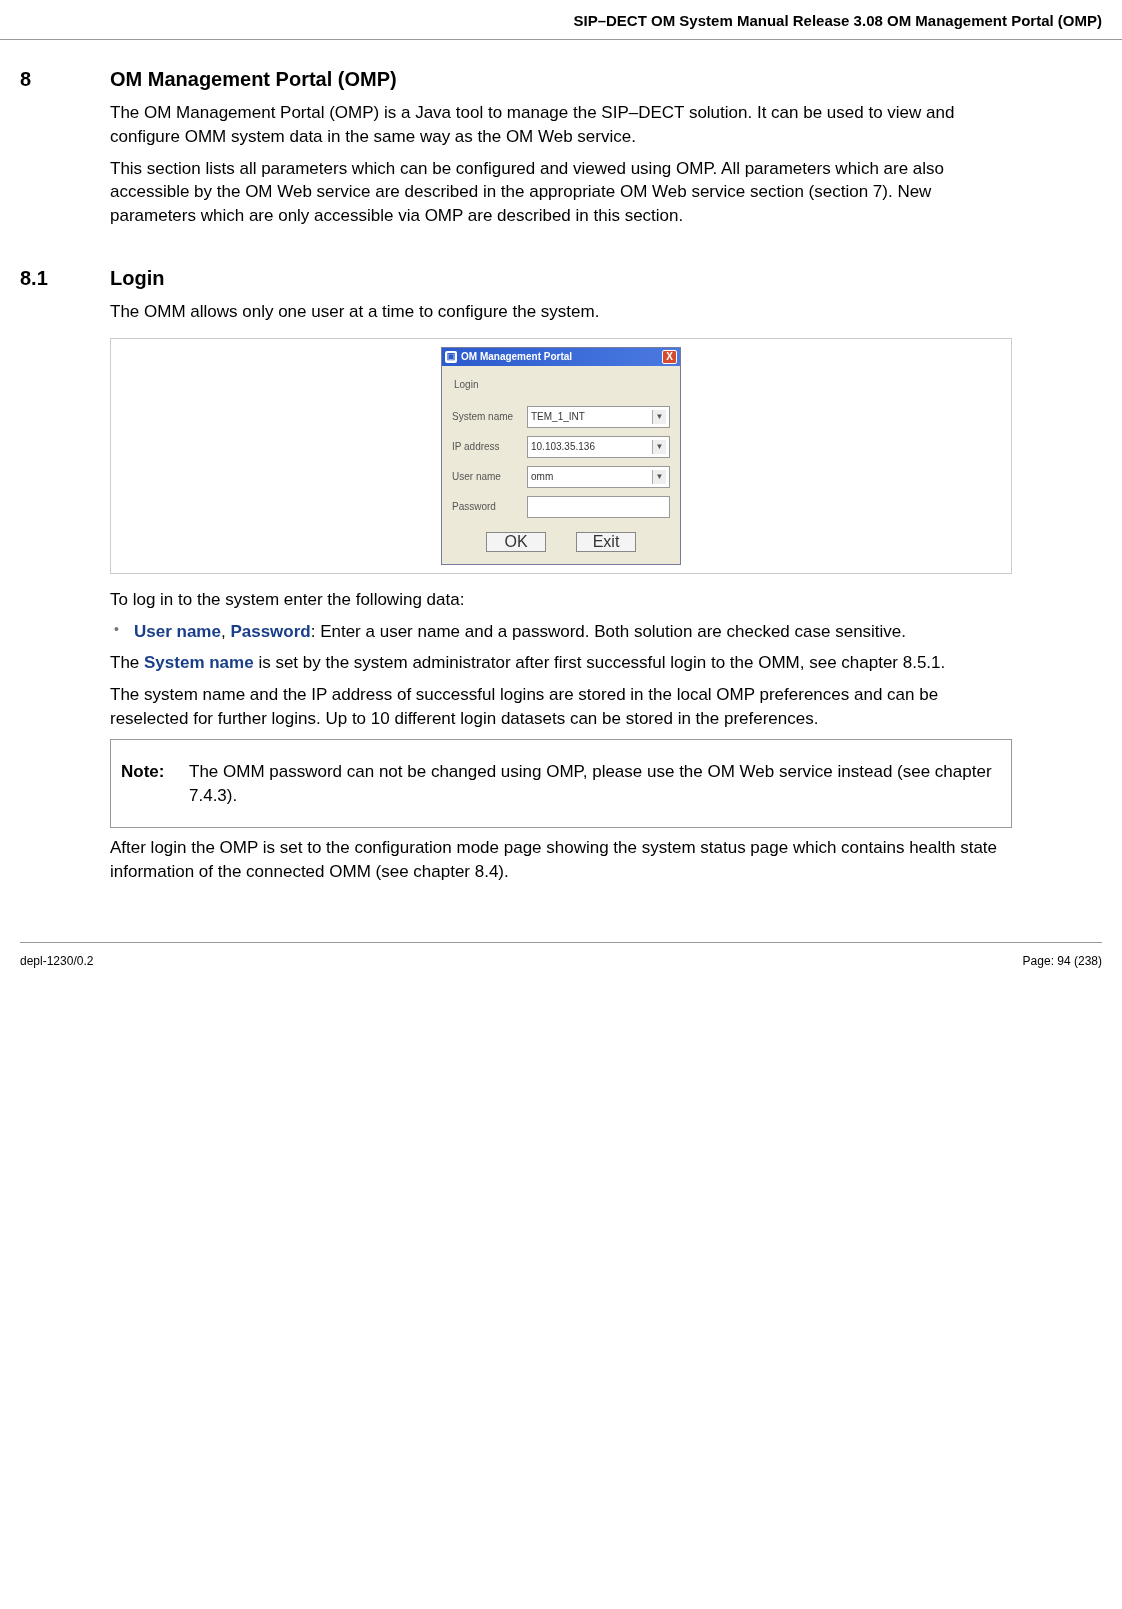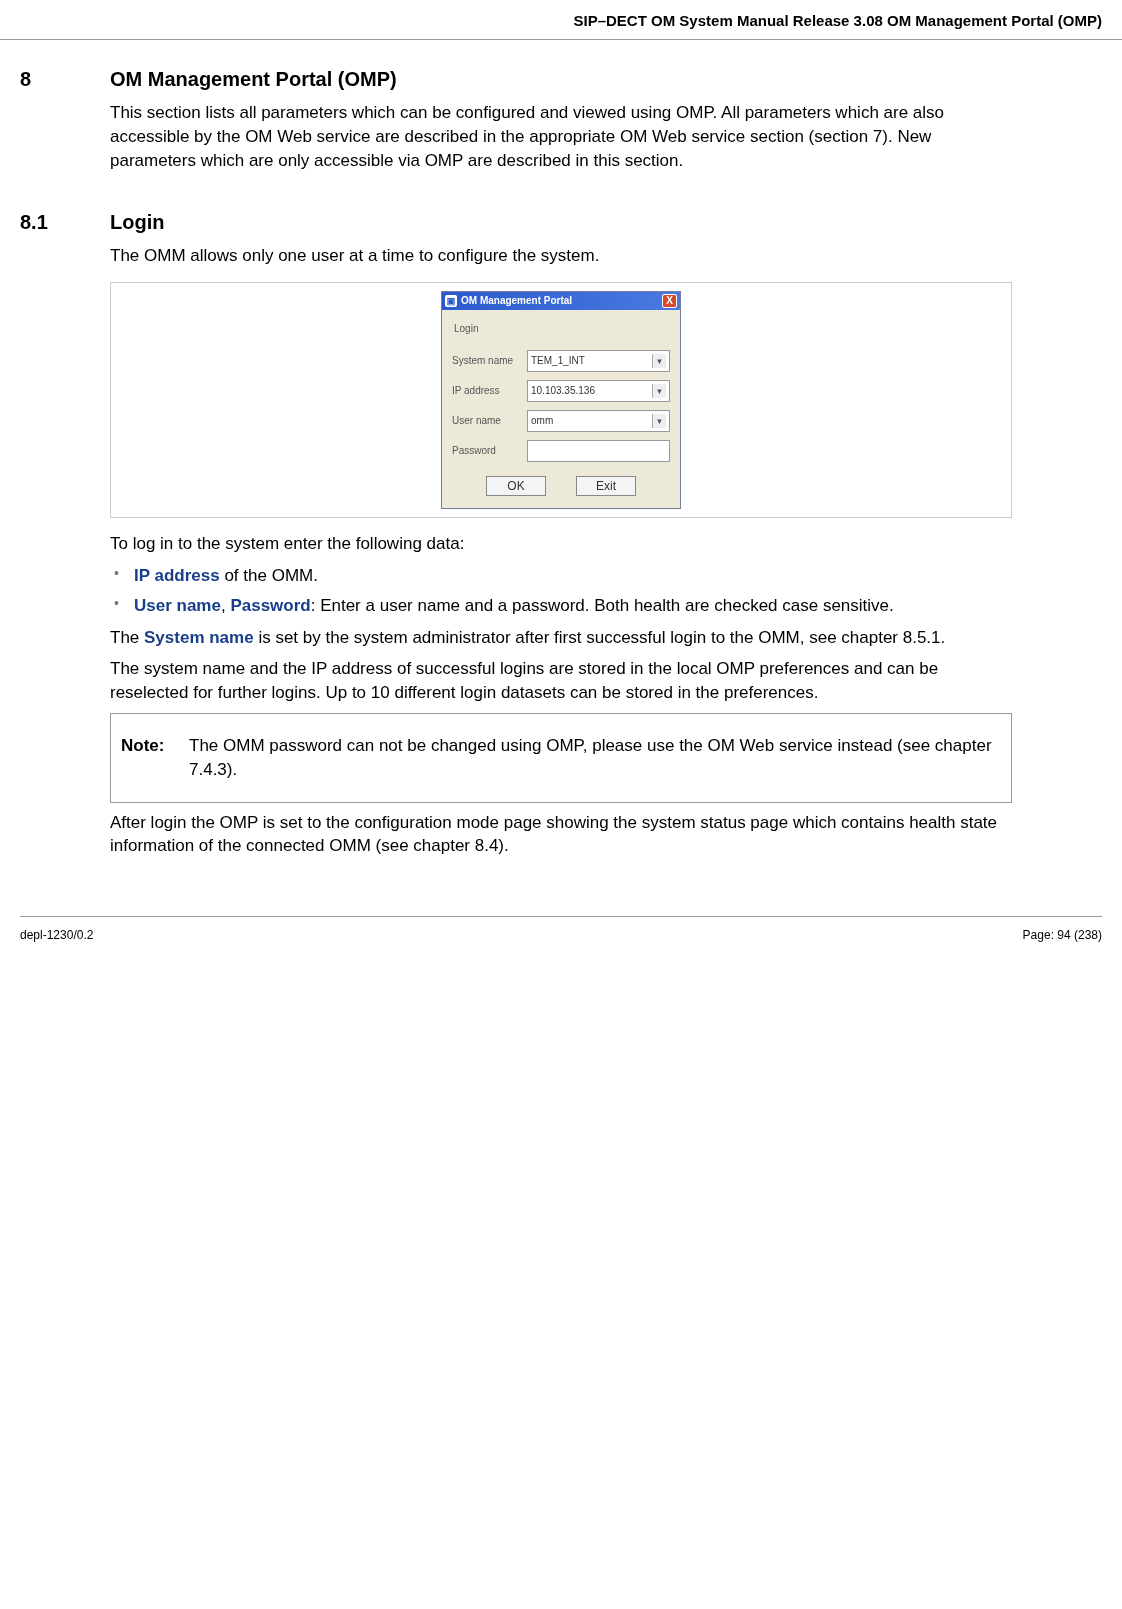--- a/index.html
+++ b/index.html
@@ -96,21 +96,21 @@
     .dialog-dropdown-arrow {
       width: 14px; height: 14px; border-left: 1px solid #aaa;
       display:flex;align-items:center;justify-content:center;font-size:8px;color:#555;
       background:#eee;
     }
     .dialog-buttons {
       display: flex; justify-content: center; gap: 30px; margin-top: 14px;
     }
     .dialog-button {
       width: 60px; height: 20px; border: 1px solid #888; background: #f4f4f4;
-      font-size: 12px; display: flex; align-items: center; justify-content: center;
+      font-size: 16px; display: flex; align-items: center; justify-content: center;
       color: #333;
     }
     ul.bullets {
       list-style: none;
       margin: 6px 0;
     }
     ul.bullets > li {
       position: relative;
       padding-left: 24px;
       margin: 6px 0;
@@ -147,20 +147,21 @@
   <span>8 OM Management Portal (OMP)</span>
 </div>
 
 <div class="content">
 
   <div class="section-row">
     <div class="section-num">8</div>
     <div class="section-title">OM Management Portal (OMP)</div>
   </div>
   <div class="body-block">
+    <p class="para">The OM Management Portal (OMP) is a Java tool to manage the SIP–DECT solution. It can be used to view and configure OMM system data in the same way as the OM Web service.</p>
     <p class="para">This section lists all parameters which can be configured and viewed using OMP. All parameters which are also accessible by the OM Web service are described in the appropriate OM Web service section (section 7). New parameters which are only accessible via OMP are described in this section.</p>
   </div>
 
   <div style="height:28px"></div>
 
   <div class="section-row">
     <div class="section-num sub">8.1</div>
     <div class="section-title">Login</div>
   </div>
   <div class="body-block">
@@ -214,24 +215,21 @@
             <div class="dialog-button">Exit</div>
           </div>
         </div>
       </div>
     </div>
 
     <p class="para">To log in to the system enter the following data:</p>
 
     <ul class="bullets">
       <li>
-        <span class="link-like">IP address</span><span> of the OMM.</span>
-      </li>
-      <li>
-        <span class="link-like">User name</span><span>, </span><span class="link-like">Password</span><span>: Enter a user name and a password. Both health are checked case sensitive.</span>
+        <span class="link-like">User name</span><span>, </span><span class="link-like">Password</span><span>: Enter a user name and a password. Both solution are checked case sensitive.</span>
       </li>
     </ul>
 
     <p class="para">
       <span>The </span><span class="link-like">System name</span><span> is set by the system administrator after first successful login to the OMM, see chapter 8.5.1.</span>
     </p>
 
     <p class="para">The system name and the IP address of successful logins are stored in the local OMP preferences and can be reselected for further logins. Up to 10 different login datasets can be stored in the preferences.</p>
 
 

